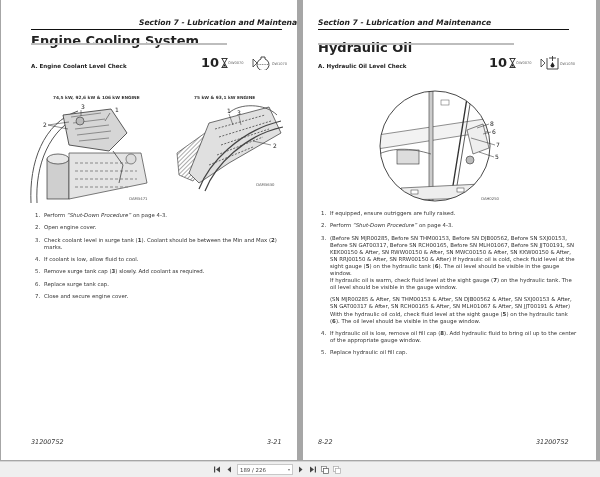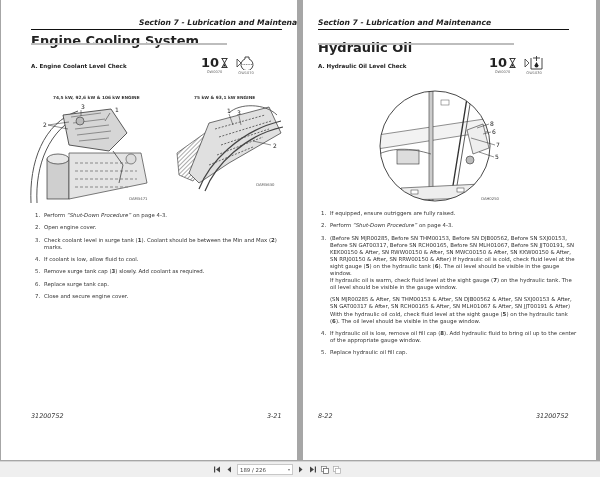--- a/index.html
+++ b/index.html
@@ -7,34 +7,34 @@
   .viewer { position: relative; width: 600px; height: 477px; background: #a6a6a6; }
   .page { position: absolute; top: 0; height: 460px; background: #ffffff; overflow: hidden; }
   .page.left { left: 1px; width: 296px; }
   .page.right { left: 303px; width: 293px; }
   .section-hdr { position: absolute; font-style: italic; font-weight: bold; font-size: 7.6px; color: #222; white-space: nowrap; }
   .hdr-rule { position: absolute; height: 1.2px; background: #111; }
   .topic { position: absolute; font-weight: bold; font-size: 13px; color: #222; white-space: nowrap; }
   .topic-rule { position: absolute; height: 1.5px; background: #bdbdbd; }
   .sub { position: absolute; font-weight: bold; font-size: 5.6px; color: #222; white-space: nowrap; }
   .icons { position: absolute; display: flex; align-items: flex-start; gap: 8px; }
-  .icon-blk { display: flex; flex-direction: column; align-items: center; }
+  .icon-blk { display: flex; flex-direction: row; align-items: center; }
   .icon-row { display: flex; align-items: center; gap: 2px; }
   .ten { font-weight: bold; font-size: 13px; color: #222; line-height: 13px; }
   .icode { font-size: 3.6px; color: #666; margin-top: 1px; white-space: nowrap; }
   .fig-cap { position: absolute; font-weight: bold; font-size: 4.3px; color: #333; white-space: nowrap; }
   .fig-id { position: absolute; font-size: 3.8px; color: #555; white-space: nowrap; }
   .figure { position: absolute; }
   .steps { position: absolute; font-size: 5.4px; color: #333; line-height: 7.1px; }
   .step { display: flex; margin-bottom: 5.2px; }
   .step .num { width: 9px; flex-shrink: 0; }
   .step .txt { flex: 1; }
   .step .txt p { margin: 0; }
   .step .txt p.gap { margin-top: 5px; }
-  .footer-l, .footer-r { position: absolute; top: 412px; font-style: italic; font-size: 6.4px; color: #333; white-space: nowrap; }
+  .footer-l, .footer-r { position: absolute; top: 438px; font-style: italic; font-size: 6.4px; color: #333; white-space: nowrap; }
   .toolbar { position: absolute; left: 0; top: 461px; width: 600px; height: 16px; background: #efefef; border-top: 1px solid #d4d4d4; }
   .tb-inner { position: absolute; left: 213px; top: 2px; display: flex; align-items: center; gap: 3px; height: 11px; }
   .tb-btn { width: 9px; height: 11px; display: flex; align-items: center; justify-content: center; cursor: pointer; }
   .page-input { width: 56px; height: 11px; border: 1px solid #c8c8c8; background: #fff; font-size: 5.4px; color: #444; display: flex; align-items: center; justify-content: space-between; padding: 0 2px; }
   .page-input .dd { font-size: 4px; color: #777; }
   b.ref { font-weight: bold; }
   i.em { font-style: italic; }
 </style>
 </head>
 <body>

